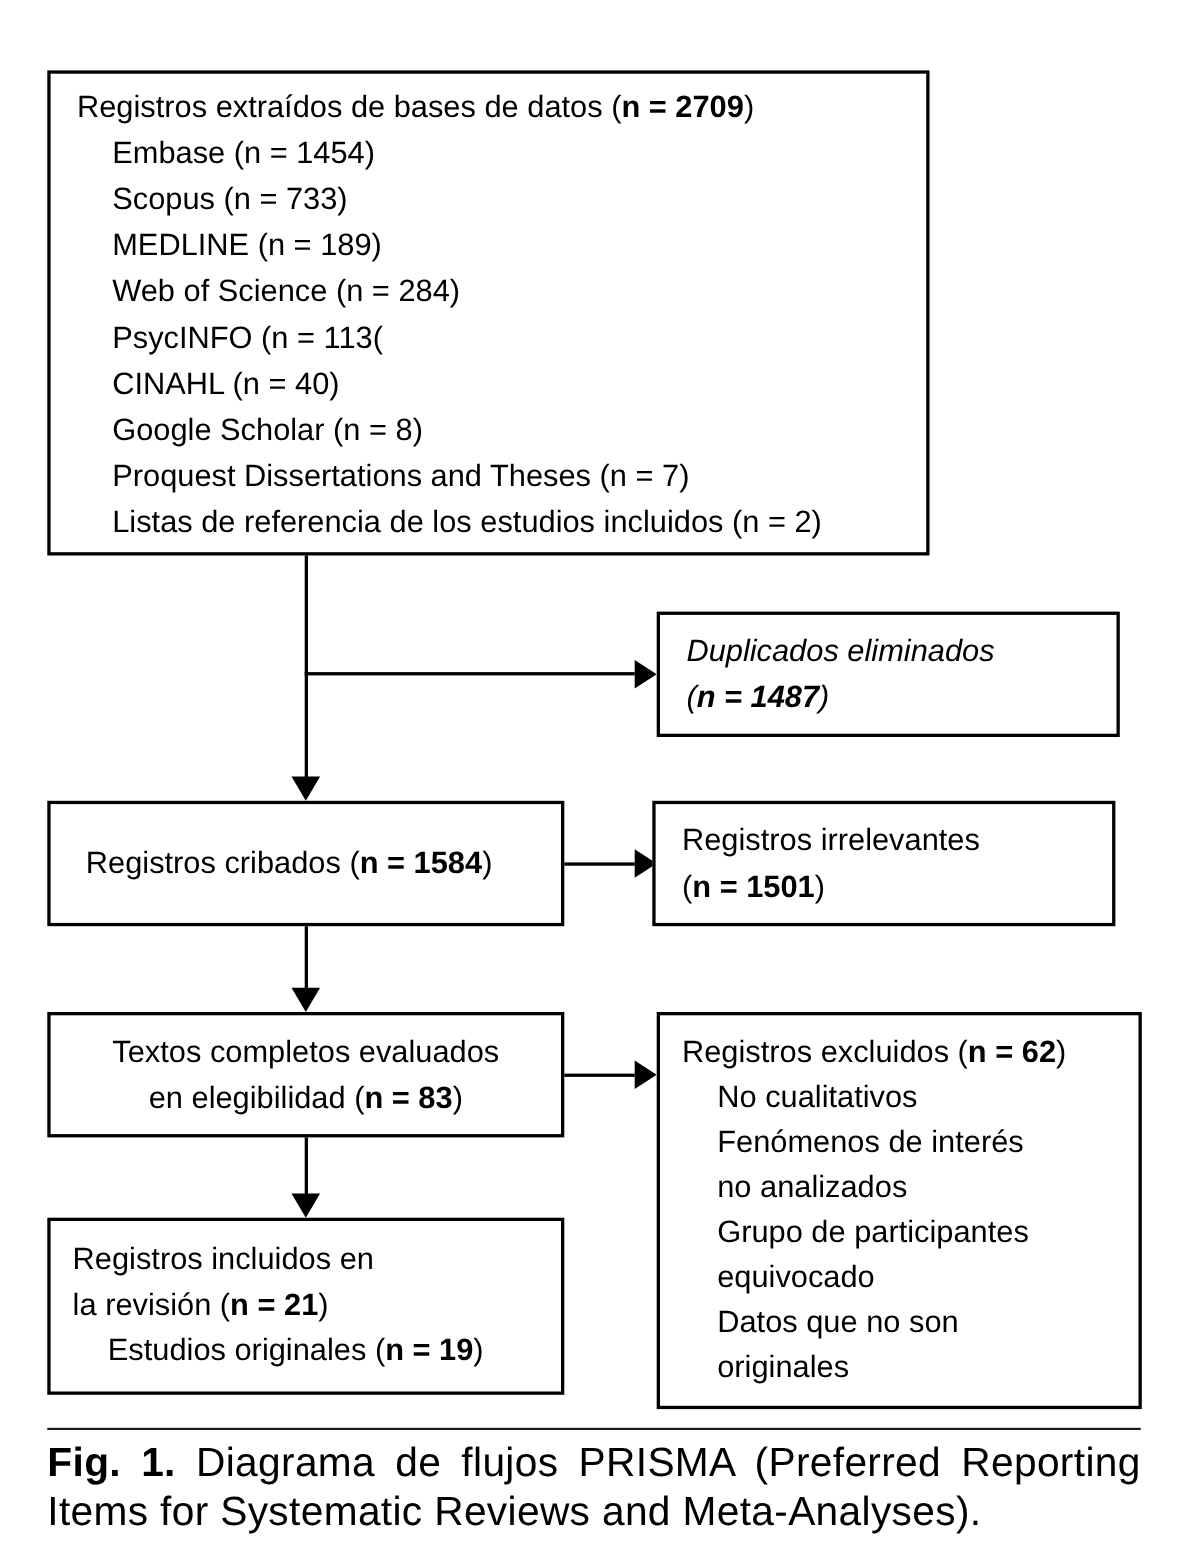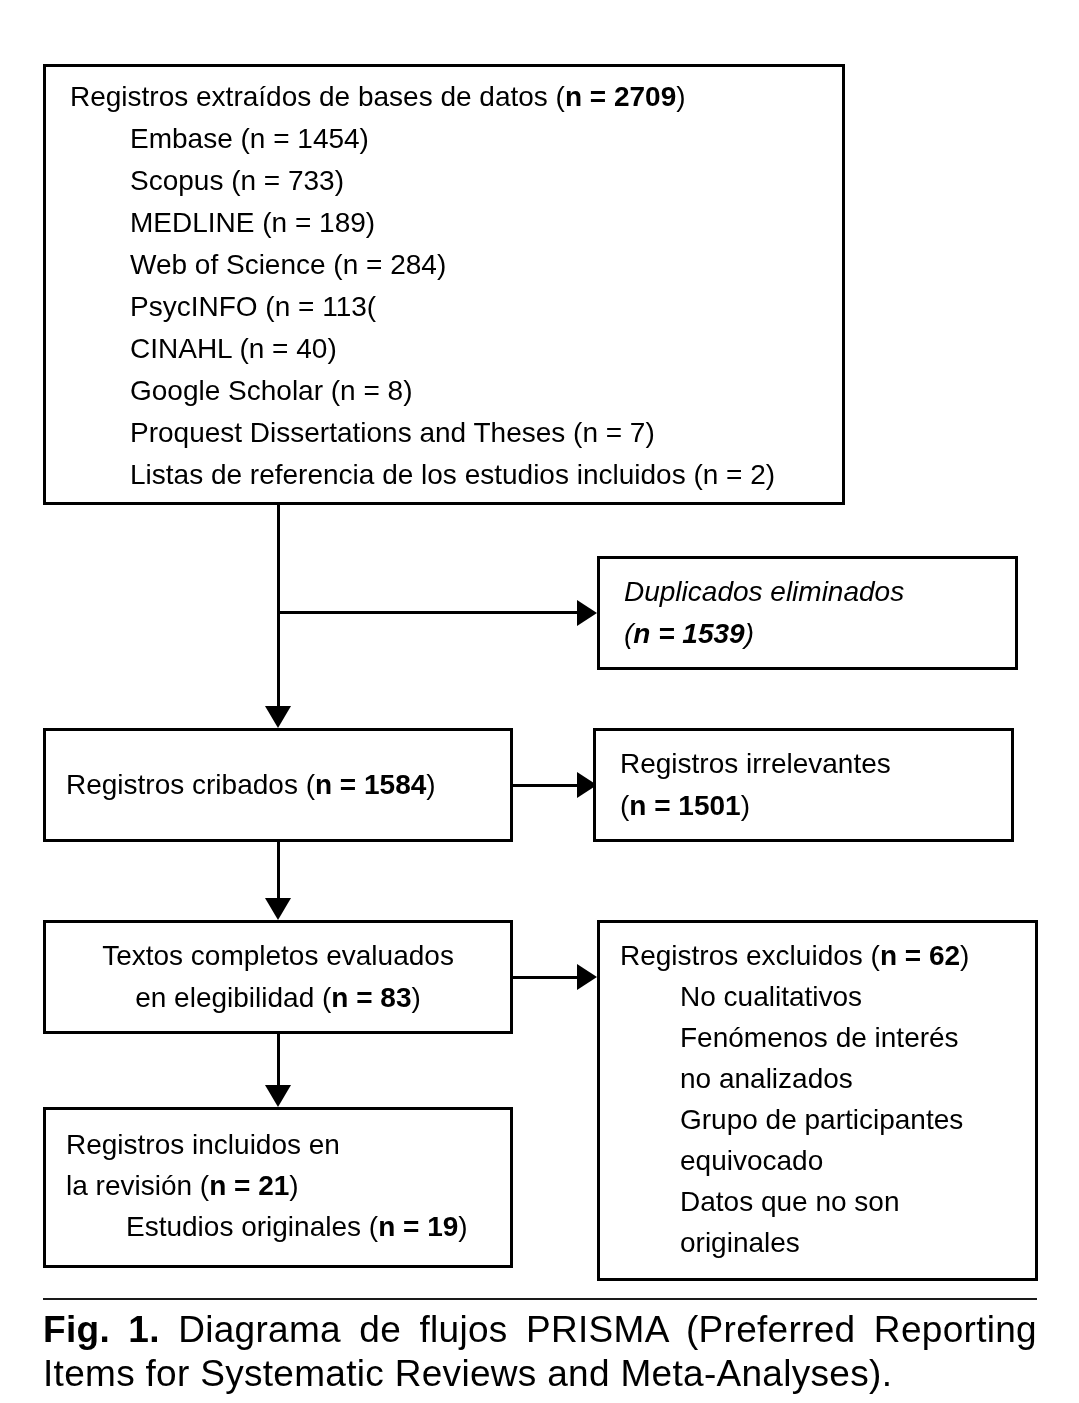--- a/index.html
+++ b/index.html
@@ -19,30 +19,30 @@
   .box {
     position: absolute;
     box-sizing: border-box;
     border: 3px solid #000000;
     background: #ffffff;
     font-size: 28px;
     line-height: 42px;
   }
   .box b { font-weight: bold; }
   .bline { white-space: pre-line; }
-  .indent { margin-left: 60px; }
+  .indent { margin-left: 32px; }
 
   
   #box-sources { left: 43px; top: 64px; width: 802px; height: 441px; padding: 9px 24px; }
 
   
   #box-duplicates { left: 597px; top: 556px; width: 421px; height: 114px; padding: 12px 24px; font-style: italic; }
 
   
-  #box-screened { left: 43px; top: 728px; width: 470px; height: 114px; padding: 0 20px; display: flex; align-items: center; }
+  #box-screened { left: 43px; top: 728px; width: 470px; height: 114px; padding: 0 32px; display: flex; align-items: center; }
 
   
   #box-irrelevant { left: 593px; top: 728px; width: 421px; height: 114px; padding: 12px 24px; }
 
   
   #box-fulltext { left: 43px; top: 920px; width: 470px; height: 114px; padding: 12px 24px; text-align: center; }
 
   
   #box-excluded { left: 597px; top: 920px; width: 441px; height: 361px; padding: 12px 20px; line-height: 41px; }
 
@@ -116,21 +116,21 @@
     </div>
   </div>
 
   <div class="vline" id="line-sources-down"></div>
   <div class="arrow-down" id="head-sources-down"></div>
   <div class="hline" id="line-branch-dup"></div>
   <div class="arrow-right" id="head-branch-dup"></div>
 
   <div class="box" id="box-duplicates">
     <div class="bline">Duplicados eliminados</div>
-    <div class="bline"><span>(</span><b>n = 1539</b><span>)</span></div>
+    <div class="bline"><span>(</span><b>n = 1487</b><span>)</span></div>
   </div>
 
   <div class="box" id="box-screened">
     <div class="bline"><span>Registros cribados (</span><b>n = 1584</b><span>)</span></div>
   </div>
 
   <div class="hline" id="line-screened-right"></div>
   <div class="arrow-right" id="head-screened-right"></div>
 
   <div class="box" id="box-irrelevant">

